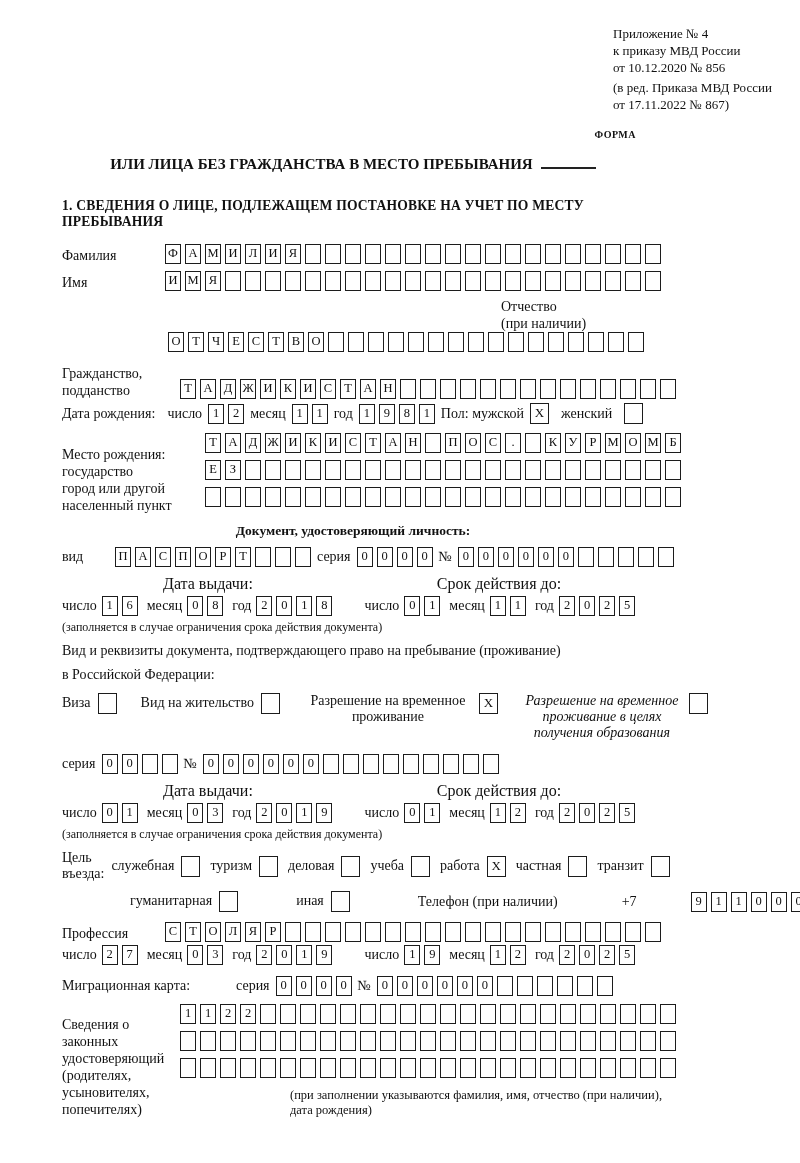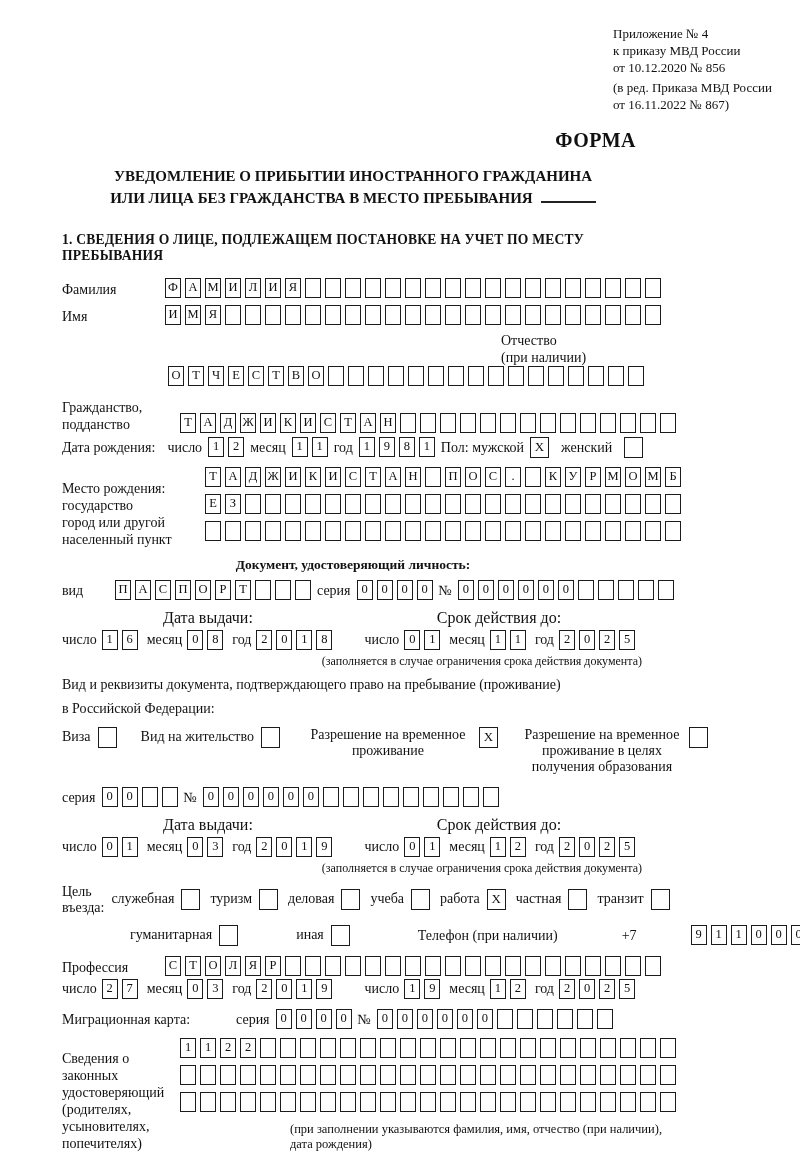--- a/index.html
+++ b/index.html
@@ -8,21 +8,21 @@
     width: 800px; height: 1163px; overflow: hidden;
     font-family: "Liberation Serif", "DejaVu Serif", serif;
     color: #111; font-size: 14px;
   }
   .page { padding: 26px 24px 0 62px; width: 668px; height: 1163px; }
 
   
   .hdr { margin-left: 551px; width: 165px; font-size: 13px; line-height: 1.3; }
   .hdr div { white-space: nowrap; }
   .hdr .rev { margin-top: 3px; }
-  .forma { text-align: right; font-weight: bold; font-size: 20px; margin: 16px 8px 0 0; letter-spacing: .5px; }
+  .forma { text-align: right; font-weight: bold; font-size: 10px; margin: 16px 8px 0 0; letter-spacing: .5px; }
 
   
   .title { text-align: center; font-weight: bold; font-size: 15px; line-height: 1.45; margin-top: 14px; }
   .blank-line { display:inline-block; width: 55px; border-bottom: 2px solid #222; height: 12px; margin-left: 8px; }
   .sec-head { font-weight: bold; font-size: 13.6px; margin-top: 22px; letter-spacing: .2px; }
 
   
   .cells { display: inline-flex; gap: 4px; vertical-align: top; }
   .cbox {
     width: 16px; height: 20px; flex: none;
@@ -44,21 +44,21 @@
   .center-bold { text-align: center; font-weight: bold; font-size: 13.5px; margin-top: 9px; }
 
   .two-col-labels { display: flex; margin-top: 8px; font-size: 16px; }
   .two-col-labels .c1 { width: 358px; text-align: center; }
   .two-col-labels .c2 { width: 356px; text-align: center; }
   .date-row { display: flex; margin-top: 3px; align-items: center; }
   .dgroup { display: flex; align-items: center; }
   .dgroup .dl { margin-right: 5px; white-space: nowrap; }
   .dgroup .cells { margin-right: 9px; }
   .dgroup.left { width: 358px; }
-  .note-right { text-align: right; font-size: 12px; margin-top: 4px; padding-right: 2px; }
+  .note-right { font-size: 12px; margin-top: 4px; padding-right: 2px; }
 
   .plain { margin-top: 8px; }
 
   .opt-row { display: flex; align-items: flex-start; margin-top: 10px; }
   .opt { display: flex; align-items: flex-start; margin-right: 10px; }
   .opt .ol { margin-right: 7px; line-height: 20px; white-space: nowrap; }
   .opt .ol.multi { white-space: normal; text-align: center; line-height: 16px; }
   .boxes-rows .cells { margin-bottom: 7px; display: flex; }
 
   .note-center { font-size: 12.5px; margin: 10px 0 0 110px; }
@@ -66,26 +66,25 @@
 </head>
 <body>
 
 <div class="page">
 
   <div class="hdr">
     <div>Приложение № 4</div>
     <div>к приказу МВД России</div>
     <div>от 10.12.2020 № 856</div>
     <div class="rev">(в ред. Приказа МВД России</div>
-    <div>от 16.11.2022 № 867)</div>
+    <div>от 17.11.2022 № 867)</div>
   </div>
   <div class="forma">ФОРМА</div>
 
   <div class="title">
-    <div>УВЕДОМЛЕНИЕ О ПРИБЫТИИ ИНОСТРАННОГО ГРАЖДАНИНА</div>
     <div><span>ИЛИ ЛИЦА БЕЗ ГРАЖДАНСТВА В МЕСТО ПРЕБЫВАНИЯ</span><span class="blank-line"></span></div>
   </div>
 
   <div class="sec-head">1. СВЕДЕНИЯ О ЛИЦЕ, ПОДЛЕЖАЩЕМ ПОСТАНОВКЕ НА УЧЕТ ПО МЕСТУ ПРЕБЫВАНИЯ</div>
 
   <div class="row" style="margin-top:14px;">
     <div class="lblcol w103">Фамилия</div>
     <div class="cells">
         <span class="cbox">Ф</span>
         <span class="cbox">А</span>
@@ -420,21 +419,21 @@
       <span class="chk"></span>
     </div>
     <div class="opt" style="margin-left:14px;">
       <span class="ol">Вид на жительство</span>
       <span class="chk"></span>
     </div>
     <div class="opt" style="margin-left:14px;">
       <span class="ol multi" style="width:168px;">Разрешение на временное проживание</span>
       <span class="chk">X</span>
     </div>
-    <div class="opt" style="margin-left:14px; margin-right:0;">
+    <div class="opt" style="margin-left:14px; margin-right:0;font-style:italic;">
       <span class="ol multi" style="width:160px;">Разрешение на временное проживание в целях получения образования</span>
       <span class="chk"></span>
     </div>
   </div>
 
   <div class="row" style="align-items:center; margin-top:12px;">
     <span class="inline-lbl first">серия</span>
     <span class="cells">
         <span class="cbox">0</span>
         <span class="cbox">0</span>

